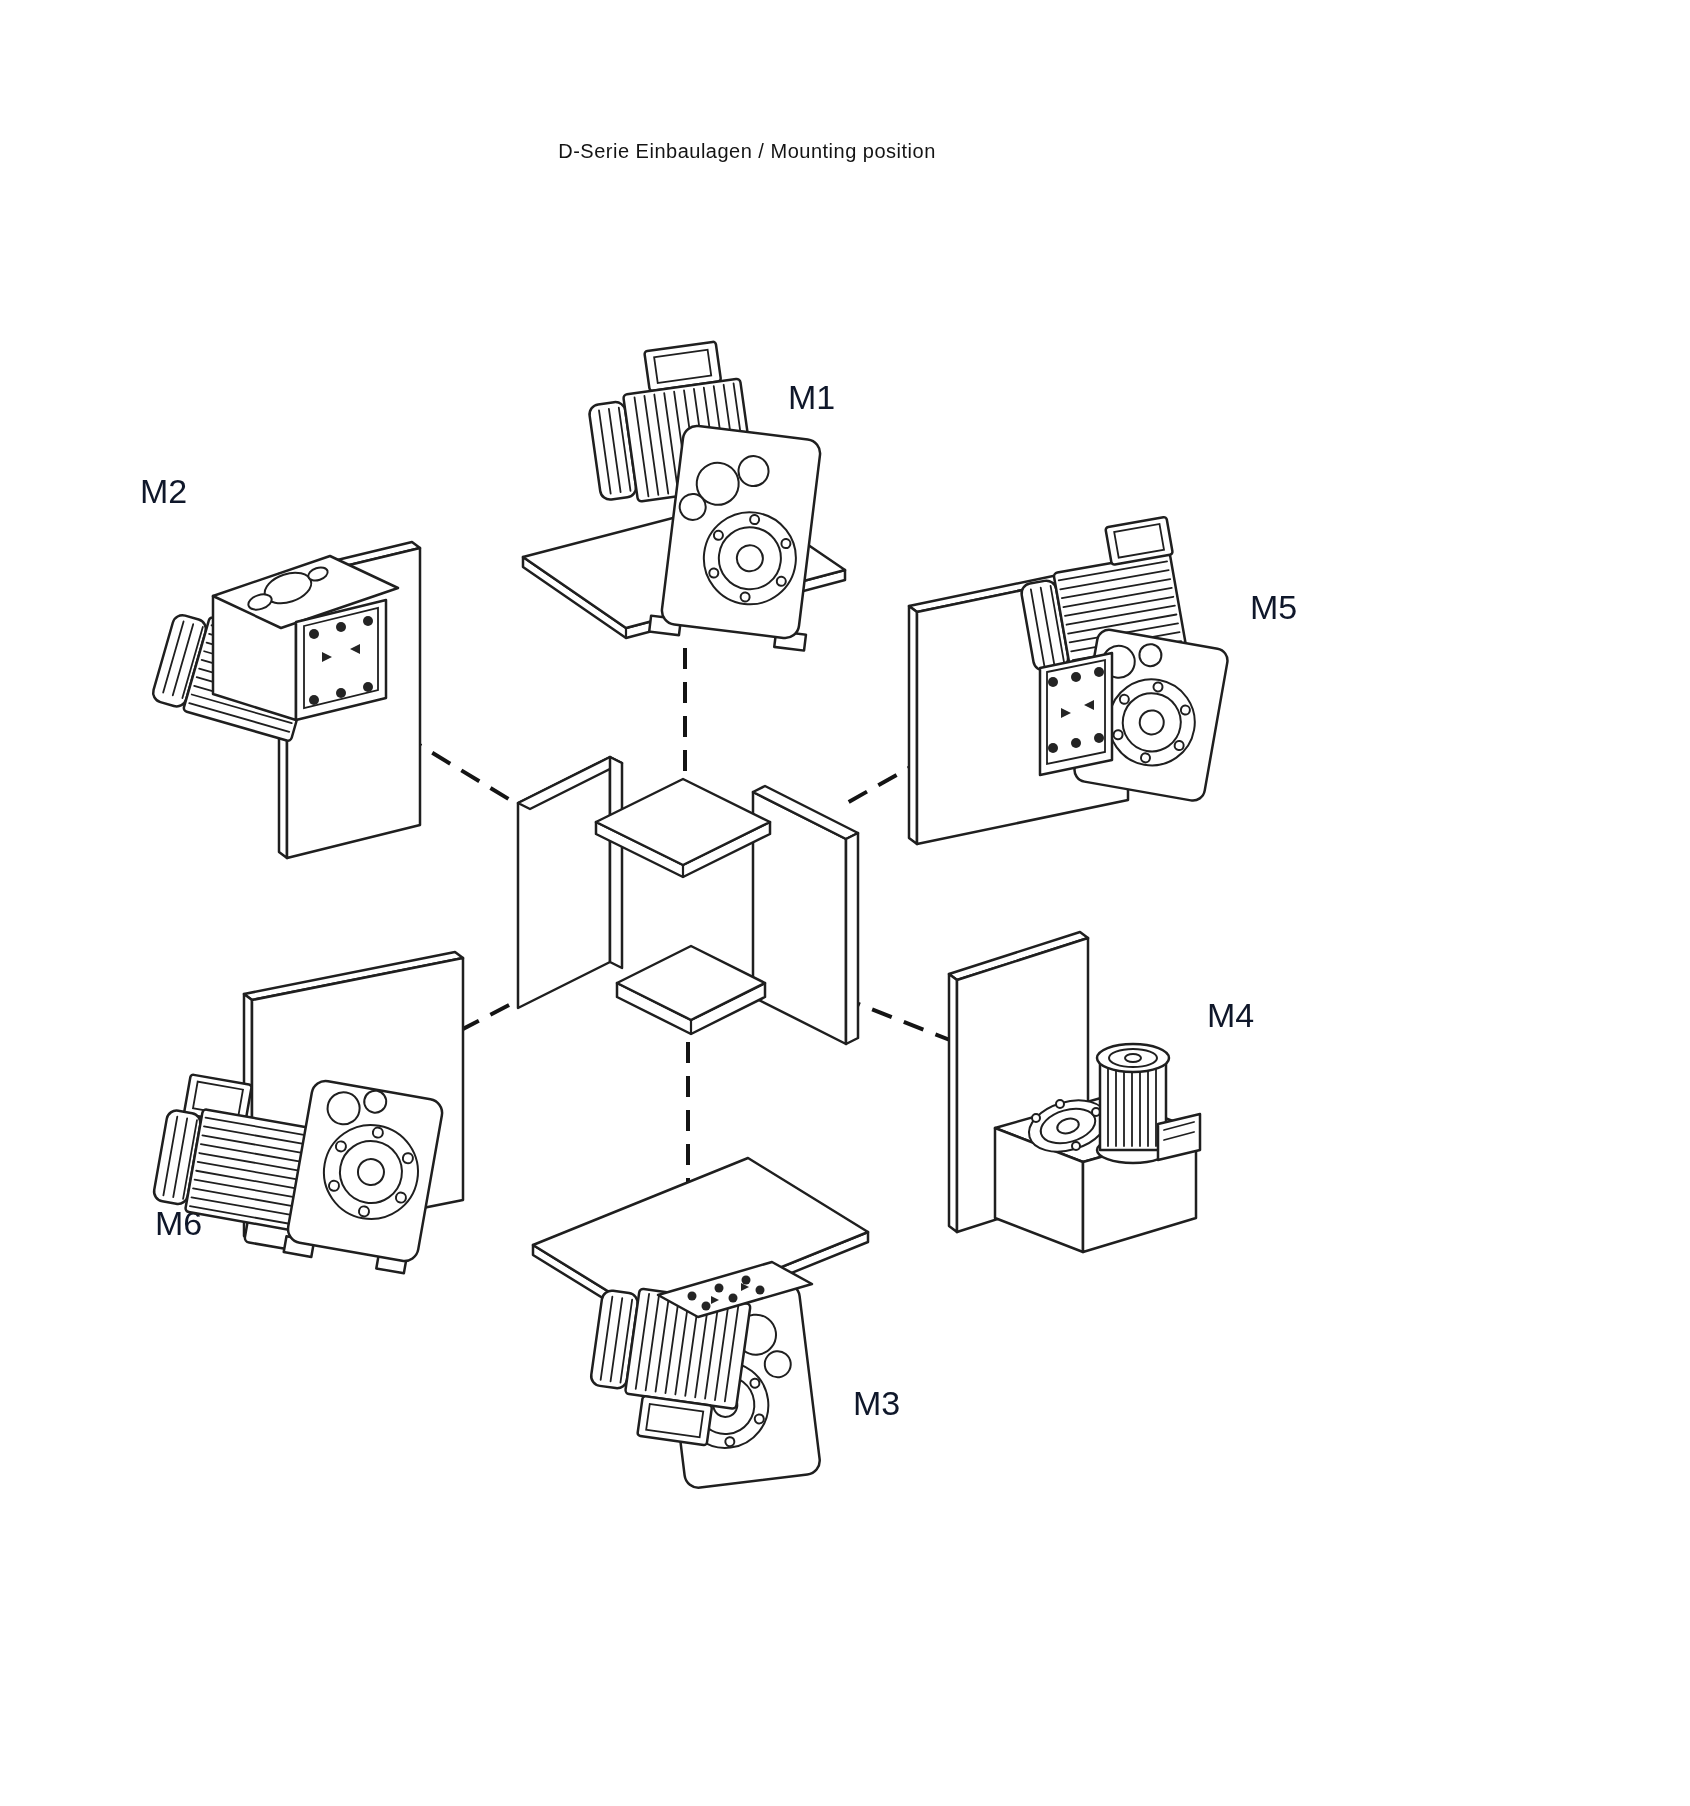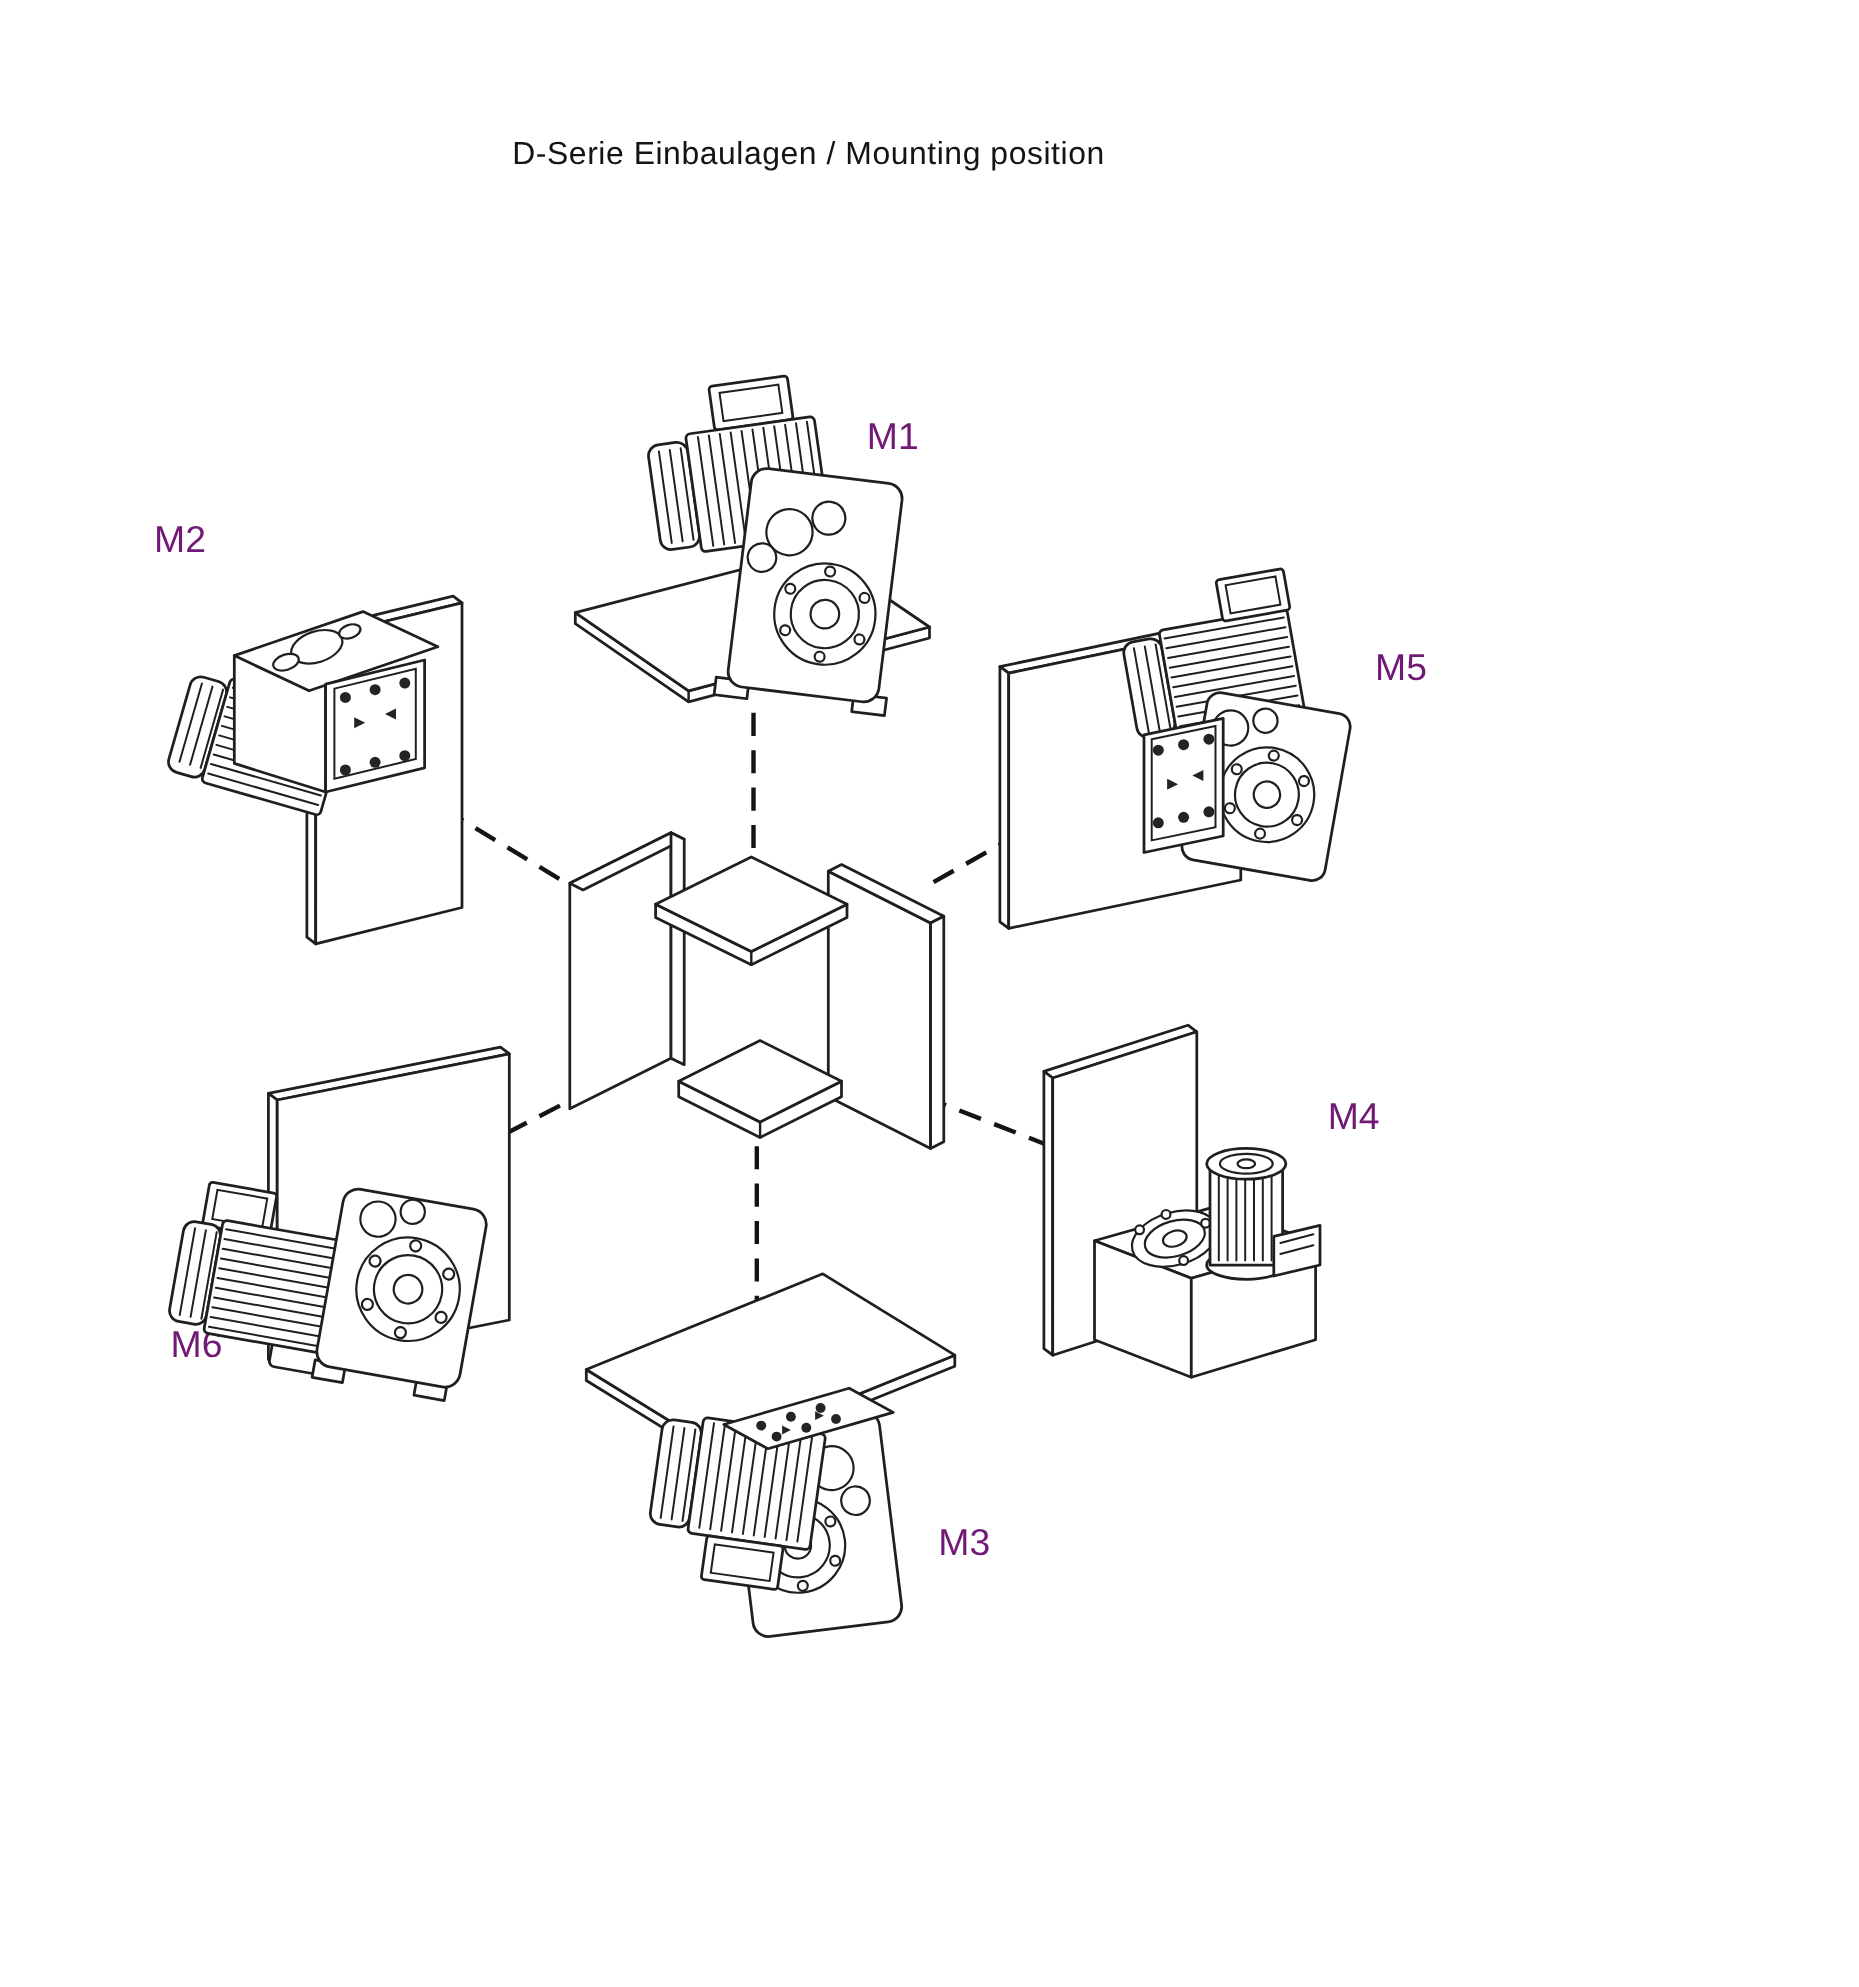--- a/index.html
+++ b/index.html
@@ -1,20 +1,20 @@
 <!DOCTYPE html>
 <html><head>
 <meta charset="utf-8">
 <style>
   html,body{margin:0;padding:0;background:#fff;}
   .stage{position:relative;width:1690px;height:1806px;background:#ffffff;overflow:hidden;
          font-family:"Liberation Sans",sans-serif;color:#161616;}
-  .title{position:absolute;left:0;top:124px;width:1470px;text-align:center;
-         font-size:29px;letter-spacing:.5px;color:#141414;}
-  .pos-label{position:absolute;font-size:34px;color:#701a75;}
+  .title{position:absolute;left:0;top:140px;width:1470px;text-align:center;
+         font-size:20px;letter-spacing:.5px;color:#141414;padding-left:12px;}
+  .pos-label{position:absolute;font-size:34px;color:#0f172a;}
   #art{position:absolute;left:0;top:0;}
   
   .p   {fill:#ffffff;stroke:#1f1f1f;stroke-width:2.5;stroke-linejoin:round;stroke-linecap:round;}
   .l   {fill:none;stroke:#1f1f1f;stroke-width:1.8;stroke-linecap:round;}
   .l2  {fill:none;stroke:#1f1f1f;stroke-width:2.2;stroke-linecap:round;}
   .bolt{fill:#242424;stroke:none;}
   .fb  {fill:#ffffff;stroke:#1f1f1f;stroke-width:2;}
   .tri {fill:#242424;stroke:none;}
   .dash{fill:none;stroke:#141414;stroke-width:4;stroke-dasharray:21 13;}
 </style>

